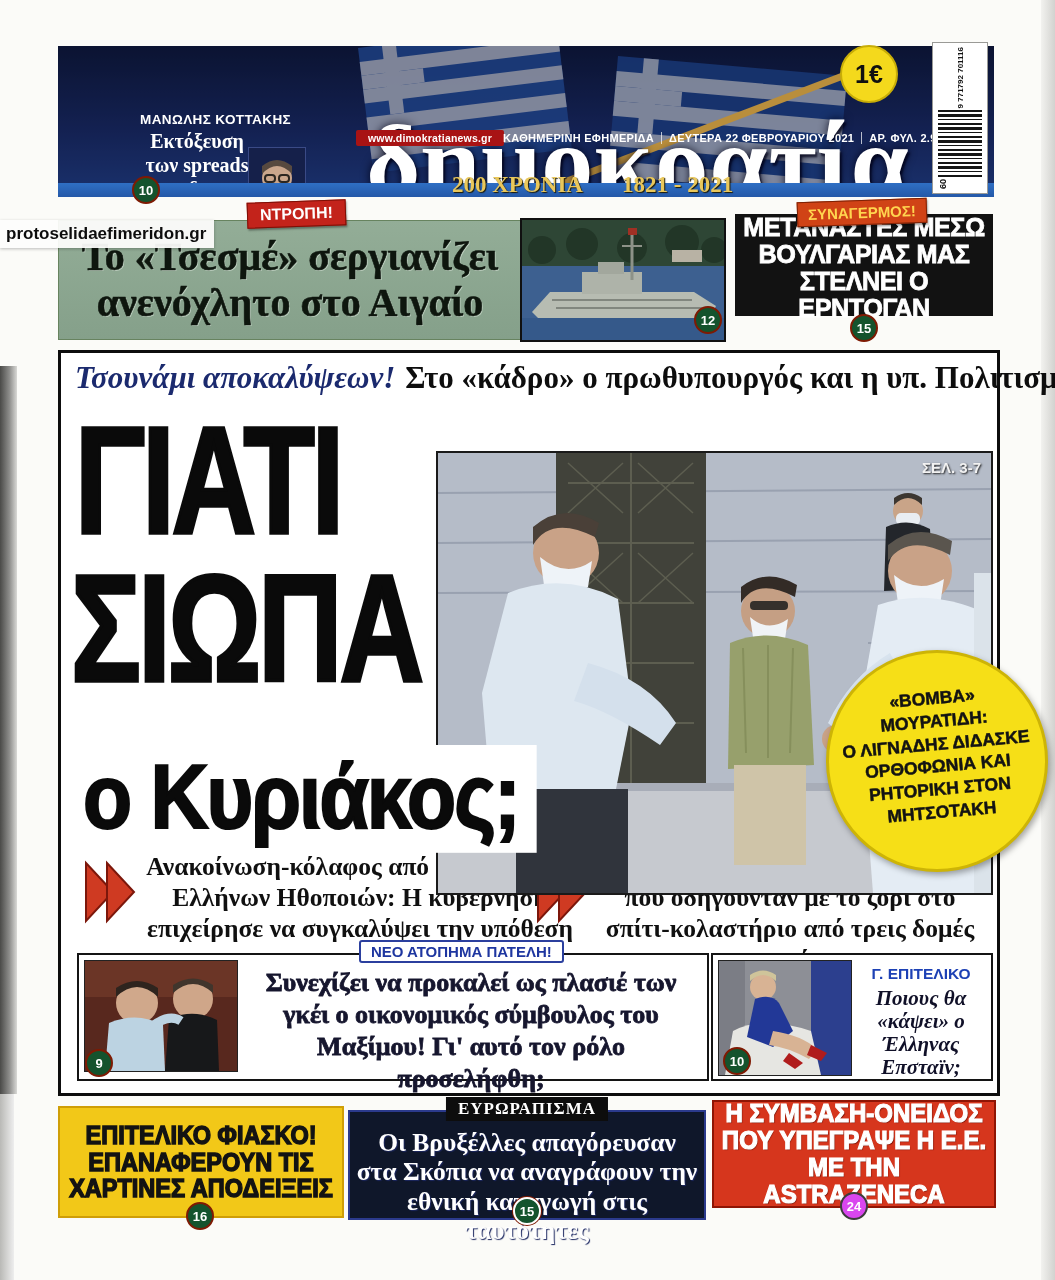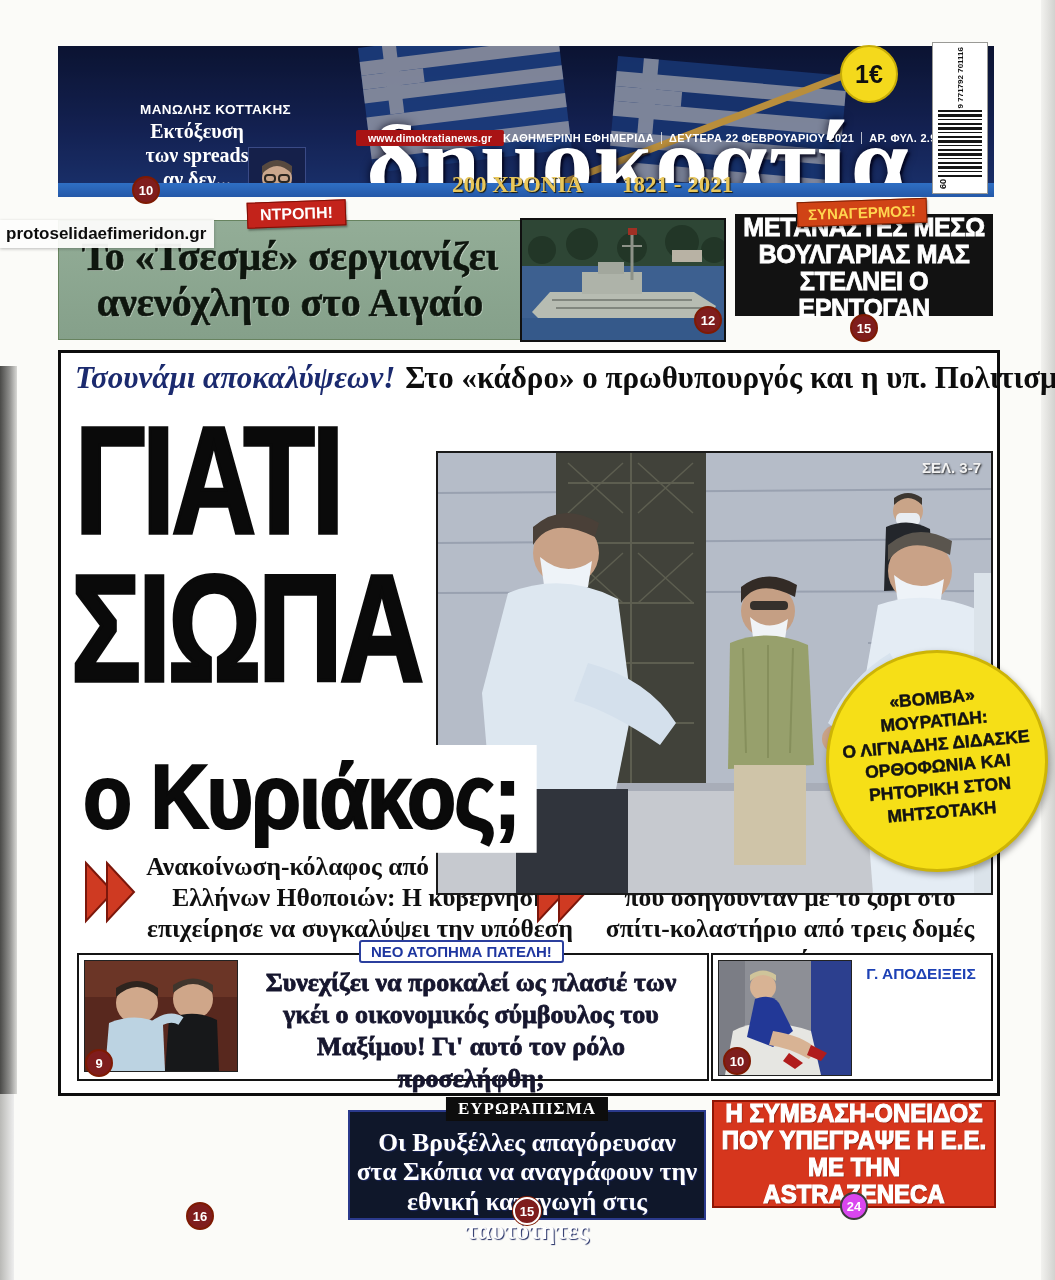--- a/index.html
+++ b/index.html
@@ -10,21 +10,21 @@
   
   .edge-left{left:0;top:366px;width:17px;height:728px;
     background:linear-gradient(90deg,#4a4a48,#8d8d8b 55%,#d9d9d6);}
   .edge-left2{left:0;top:1094px;width:14px;height:186px;background:linear-gradient(90deg,#b9b9b6,#eee);}
   .edge-right{left:1041px;top:0;width:14px;height:1280px;background:linear-gradient(90deg,#f2f2ef,#d2d2cf);}
 
   
   .masthead{left:58px;top:46px;width:936px;height:151px;background:linear-gradient(180deg,#0d1634,#1b2d6a 55%,#274a9a);overflow:hidden;}
   .masthead-strip{left:58px;top:183px;width:936px;height:14px;background:linear-gradient(180deg,#2f6fc4,#2458a8);}
   .mh-col{left:70px;top:52px;width:182px;height:141px;color:#fff;}
-  .mh-author{font-weight:700;font-size:13.5px;letter-spacing:.4px;padding:4px 0 2px 12px;}
+  .mh-author{font-weight:700;font-size:13.5px;letter-spacing:.4px;padding:4px 0 2px 12px;margin-top:10px;}
   .mh-coltitle{font-family:"Liberation Serif",serif;font-weight:700;font-size:20px;line-height:1.2;width:118px;padding-left:10px;text-align:center;}
   .mh-portrait{position:absolute;right:4px;bottom:6px;width:56px;height:84px;border:1px solid #3a4a86;}
   .logo{left:248px;top:60px;width:664px;height:120px;text-align:center;color:#fff;
         font-family:"Liberation Serif",serif;font-weight:700;font-size:104px;line-height:112px;letter-spacing:1px;
         text-shadow:0 0 10px rgba(0,0,20,.85),2px 3px 2px rgba(0,0,25,.7);}
   .website{left:298px;top:84px;background:#a81314;color:#fff;font-weight:700;font-size:10.5px;
            padding:2px 12px;border-radius:2px;letter-spacing:.2px;z-index:3;}
   .dateline{left:438px;top:86px;display:flex;gap:0;color:#fff;font-weight:700;font-size:11px;letter-spacing:.3px;z-index:3;}
   .dateline span{padding:0 7px;}
   .dateline span + span{border-left:1px solid rgba(255,255,255,.7);}
@@ -55,21 +55,21 @@
              transform:rotate(-2deg);z-index:5;box-shadow:1px 2px 2px rgba(0,0,0,.35);}
   .b-ntropi{left:247px;top:201px;}
   .shipbox{left:520px;top:218px;width:202px;height:120px;border:2px solid #101010;overflow:hidden;}
   .blackbox{left:735px;top:214px;width:258px;height:102px;background:#121212;display:flex;align-items:flex-start;justify-content:center;}
   .black-head{color:#fff;font-weight:800;font-size:26px;line-height:1.04;text-align:center;letter-spacing:-.5px;
               transform:scaleX(.97);-webkit-text-stroke:.8px #fff;}
   .badge-alarm{left:797px;top:200px;background:#d04316;color:#ffd54f;font-weight:800;font-size:15px;padding:3px 10px;
                border:1px solid #7d2206;transform:rotate(-2deg);z-index:5;box-shadow:1px 2px 2px rgba(0,0,0,.35);}
 
   
-  .pnum{width:24px;height:24px;border-radius:50%;background:#7f1d1d;border:2px solid #7e1a03;color:#fff;
+  .pnum{width:24px;height:24px;border-radius:50%;background:#14532d;border:2px solid #7e1a03;color:#fff;
         font-weight:800;font-size:13px;display:flex;align-items:center;justify-content:center;z-index:8;}
   .pnum.dark{background:#d946ef;border-color:#3c3c3c;}
   .pnum.ring{border-color:#fff;box-shadow:0 0 0 1px #7e1a03;}
 
   
   .mainbox{left:58px;top:350px;width:936px;height:740px;background:#fff;border:3px solid #0d0d0d;}
   .kicker{position:absolute;left:14px;top:8px;width:908px;font-family:"Liberation Serif",serif;font-weight:700;font-size:31px;line-height:1.1;white-space:nowrap;}
   .kicker .k1{color:#1b2a6e;font-style:italic;margin-right:10px;}
   .kicker .k2{color:#0d0d0d;}
   .hl{position:absolute;color:#0a0a0a;font-weight:800;line-height:1;letter-spacing:-3px;
@@ -350,36 +350,40 @@
           <rect x="0" y="0" width="26" height="114" fill="#7b7d85"></rect>
           <path d="M14 70 q30 -16 78 0 l10 44 -96 0 z" fill="#e6e6e2"></path>
           <circle cx="44" cy="26" r="13" fill="#d8b394"></circle>
           <path d="M31 20 q13 -12 26 0 l0 -6 q-13 -9 -26 0 z" fill="#cfc49a"></path>
           <path d="M36 38 q16 -6 24 4 l14 28 -20 16 -26 -10 z" fill="#223897"></path>
           <path d="M54 70 q28 4 44 18 l-8 10 q-22 -12 -40 -14 z" fill="#d8b394"></path>
           <path d="M92 84 l16 8 -6 8 -14 -6 z" fill="#b01c1c"></path>
           <path d="M70 92 l14 10 -8 6 -12 -8 z" fill="#b01c1c"></path>
         </svg>
       </div>
-      <div class="sr-name">Γ. ΑΠΟΔΕΙΞΕΙΣ</div>
+      <div class="sr-name">Γ. ΕΠΙΤΕΛΙΚΟ</div>
+      <div class="sr-text">Ποιους θα «κάψει» ο Έλληνας Επσταϊν;</div>
     </div>
     <div class="abs pnum" style="left:662px;top:694px;">10</div>
   </div>
 
   <div class="abs ycircle">
     <div class="ycircle-inner">
       <div>«ΒΟΜΒΑ»</div>
       <div>ΜΟΥΡΑΤΙΔΗ:</div>
       <div>Ο ΛΙΓΝΑΔΗΣ ΔΙΔΑΣΚΕ</div>
       <div>ΟΡΘΟΦΩΝΙΑ ΚΑΙ</div>
       <div>ΡΗΤΟΡΙΚΗ ΣΤΟΝ</div>
       <div>ΜΗΤΣΟΤΑΚΗ</div>
     </div>
   </div>
 
+  <div class="abs ybox">
+    <div class="ybox-text">ΕΠΙΤΕΛΙΚΟ ΦΙΑΣΚΟ! ΕΠΑΝΑΦΕΡΟΥΝ ΤΙΣ ΧΑΡΤΙΝΕΣ ΑΠΟΔΕΙΞΕΙΣ</div>
+  </div>
   <div class="abs pnum" style="left:186px;top:1202px;">16</div>
 
   <div class="abs bbox">
     <div class="badge-euro">ΕΥΡΩΡΑΠΙΣΜΑ</div>
     <div class="bbox-text">Οι Βρυξέλλες  απαγόρευσαν στα Σκόπια να αναγράφουν την εθνική καταγωγή στις ταυτότητες</div>
   </div>
   <div class="abs pnum ring" style="left:513px;top:1197px;">15</div>
 
   <div class="abs rbox">
     <div class="rbox-text">Η ΣΥΜΒΑΣΗ-ΟΝΕΙΔΟΣ ΠΟΥ ΥΠΕΓΡΑΨΕ Η Ε.Ε. ΜΕ ΤΗΝ ASTRAZENECA</div>

